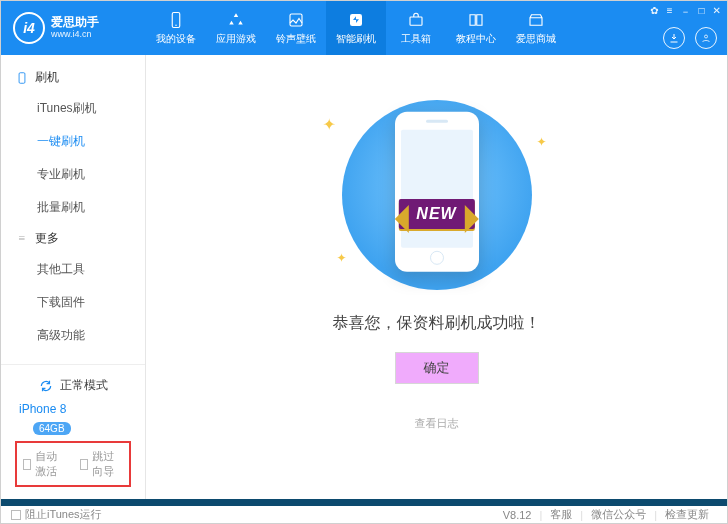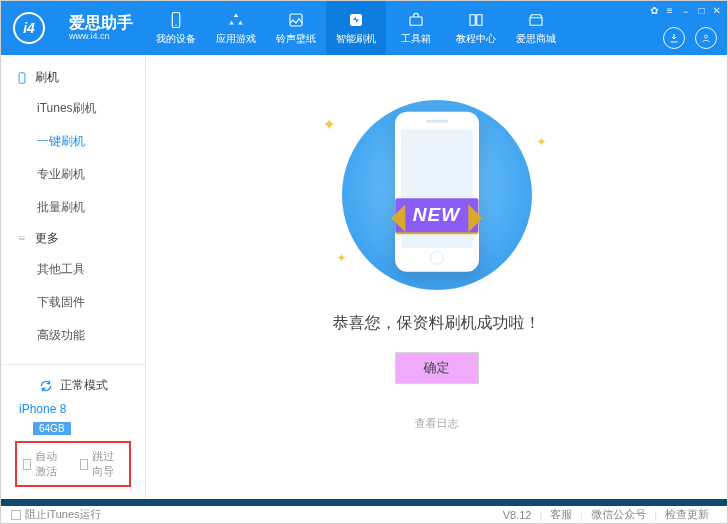--- a/index.html
+++ b/index.html
@@ -1,22 +1,22 @@
 <!DOCTYPE html>
 <html><head>
 <meta charset="utf-8">
 <style>
   * { box-sizing: border-box; margin: 0; padding: 0; }
   body { font-family: "Microsoft YaHei", sans-serif; background: #f0f0f0; width: 728px; height: 524px; overflow: hidden; }
   .app { width: 728px; height: 524px; background: #fff; display: flex; flex-direction: column; border: 1px solid #d0d0d0; }
   .header { background: #1b8cf2; height: 54px; display: flex; align-items: center; color: #fff; position: relative; }
-  .logo-area { display: flex; align-items: center; padding: 0 12px; width: 145px; gap: 18px; }
+  .logo-area { display: flex; align-items: center; padding: 0 12px; width: 145px; }
   .logo-circle { width: 32px; height: 32px; border: 2px solid #fff; border-radius: 50%; display: flex; align-items: center; justify-content: center; font-weight: bold; font-size: 14px; font-style: italic; }
   .logo-text { margin-left: 6px; line-height: 1.1; }
-  .logo-main { font-size: 16px; font-weight: bold; }
+  .logo-main { font-size: 12px; font-weight: bold; }
   .logo-sub { font-size: 9px; opacity: .9; }
   .tabs { display: flex; height: 54px; }
   .tab { width: 60px; display: flex; flex-direction: column; align-items: center; justify-content: center; font-size: 10px; cursor: pointer; gap: 3px; }
   .tab.active { background: #0d7de0; }
   .tab-icon { width: 18px; height: 18px; display: flex; align-items: center; justify-content: center; }
   .tab-icon svg { width: 18px; height: 18px; fill: #fff; }
   .win-ctrl { position: absolute; right: 6px; top: 4px; display: flex; gap: 8px; font-size: 10px; }
   .win-ctrl span { cursor: pointer; opacity: .9; }
   .head-right { position: absolute; right: 10px; bottom: 6px; display: flex; gap: 10px; }
   .head-right .circ { width: 22px; height: 22px; border: 1.5px solid rgba(255,255,255,.9); border-radius: 50%; display: flex; align-items: center; justify-content: center; cursor: pointer; }
@@ -29,33 +29,33 @@
   .group-head .gicon svg { width: 14px; height: 14px; fill: #1b8cf2; stroke: #1b8cf2; }
   .group-head.more .gicon { color: #999; }
   .sub-item { padding: 8px 14px 8px 36px; cursor: pointer; color: #555; }
   .sub-item.active { color: #1b8cf2; }
   .side-bottom { border-top: 1px solid #eee; padding: 8px 10px; }
   .mode-row { display: flex; align-items: center; gap: 6px; padding: 4px 2px; font-size: 12px; color: #444; justify-content: center; }
   .mode-row .micon { width: 16px; height: 16px; display: flex; align-items: center; justify-content: center; }
   .mode-row .micon svg { width: 14px; height: 14px; fill: #1b8cf2; }
   .device-row { display: flex; align-items: center; gap: 6px; padding: 4px 2px; }
   .device-row .name { color: #1b8cf2; font-size: 12px; font-weight: 500; }
-  .badge { background: #4da6f5; color: #fff; font-size: 10px; padding: 1px 6px; border-radius: 1px; margin-left: 22px; margin-top: 2px; display: inline-block; }
+  .badge { background: #4da6f5; color: #fff; font-size: 10px; padding: 1px 6px; border-radius: 6px; margin-left: 22px; margin-top: 2px; display: inline-block; }
   .checks { border: 2px solid #e83a3a; margin: 6px 4px 4px 4px; padding: 6px 6px; display: flex; gap: 14px; }
   .chk { display: flex; align-items: center; gap: 4px; color: #999; font-size: 11px; cursor: pointer; }
   .chk .box { width: 11px; height: 11px; border: 1px solid #bbb; }
   .main { flex: 1; display: flex; flex-direction: column; align-items: center; justify-content: flex-start; padding-top: 40px; }
   .illus { width: 280px; height: 200px; position: relative; display: flex; align-items: center; justify-content: center; }
   .grad-circle { width: 190px; height: 190px; border-radius: 50%; background: radial-gradient(circle at 50% 45%, #7ecbff 0%, #3fa3f0 70%); position: relative; }
   .phone { position: absolute; width: 84px; height: 160px; background: #fff; border-radius: 12px; left: 50%; top: 50%; transform: translate(-50%,-52%); box-shadow: 0 6px 18px rgba(0,0,0,.18); }
   .phone::before { content: ""; position: absolute; top: 8px; left: 50%; transform: translateX(-50%); width: 22px; height: 3px; background: #d8e8f5; border-radius: 2px; }
   .phone::after { content: ""; position: absolute; bottom: 7px; left: 50%; transform: translateX(-50%); width: 12px; height: 12px; border: 1.5px solid #d8e8f5; border-radius: 50%; }
   .phone-screen { position: absolute; top: 18px; left: 6px; right: 6px; bottom: 24px; background: #eaf4fd; border-radius: 2px; }
   .ribbon { position: absolute; left: 50%; top: 55%; transform: translate(-50%,-20%); }
-  .banner { background: #8b5cf6; color: #fff; font-weight: bold; font-style: italic; font-size: 19px; padding: 6px 18px; border-radius: 2px; letter-spacing: 1px; box-shadow: 0 2px 0 #d9a92c; position: relative; }
+  .banner { background: #701a75; color: #fff; font-weight: bold; font-style: italic; font-size: 16px; padding: 6px 18px; border-radius: 2px; letter-spacing: 1px; box-shadow: 0 2px 0 #d9a92c; position: relative; }
   .banner::before, .banner::after { content: ""; position: absolute; top: 6px; width: 0; height: 0; border: 14px solid transparent; }
   .banner::before { left: -18px; border-right-color: #d9a92c; }
   .banner::after { right: -18px; border-left-color: #d9a92c; }
   .sparkle { position: absolute; color: #f7c948; font-size: 16px; }
   .sp1 { top: 20px; left: 26px; }
   .sp2 { top: 40px; right: 30px; font-size: 12px; }
   .sp3 { bottom: 30px; left: 40px; font-size: 12px; }
   .msg { margin-top: 18px; font-size: 16px; color: #444; }
   .ok-btn { margin-top: 18px; border: 1px solid #d6d6d6; background: #f0abfc; padding: 6px 28px; font-size: 13px; color: #444; cursor: pointer; }
   .log-link { margin-top: 32px; font-size: 11px; color: #aaa; cursor: pointer; }

